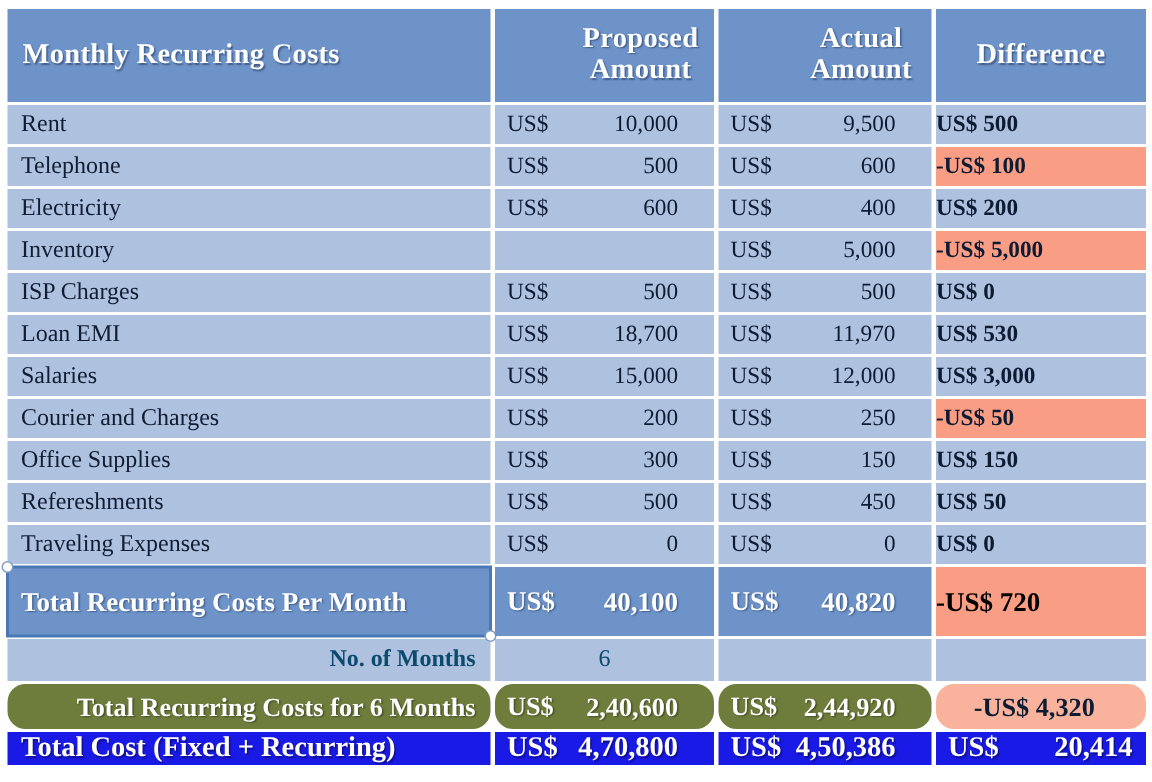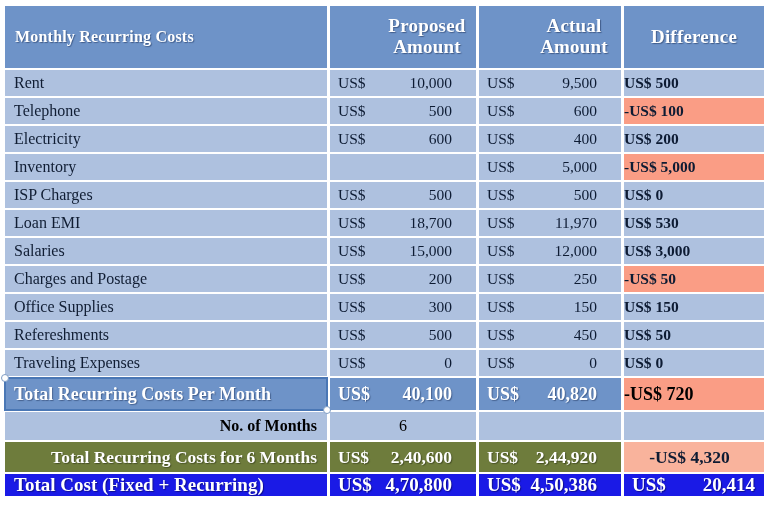--- a/index.html
+++ b/index.html
@@ -45,21 +45,21 @@
     text-align:center;
     height:62px;
     font-size:19px;
     line-height:1.08;
     text-shadow:1px 1px 1px rgba(30,50,90,.55);
     letter-spacing:.2px;
   }
   .hdr td.left{
     text-align:left;
     padding-left:10px;
-    font-size:16px;
+    font-size:19px;
   }
   .hdr .two-line{display:block;padding-left:48px;}
 
   
   .lbl{
     text-align:left;
     padding-left:9px;
     font-size:16px;
     color:#101d33;
   }
@@ -83,21 +83,21 @@
     color:#0d1b33;
   }
   .diff.neg{background:#fa9d85;}
 
   
   .trow td{
     background:#6e93c8;
     color:#ffffff;
     font-weight:bold;
     font-size:18px;
-    height:32px;
+    height:46px;
     text-shadow:1px 1px 1px rgba(30,50,90,.5);
   }
   .trow td.lbl{
     text-align:left;padding-left:9px;
     position:relative;
     outline:2px solid #4a77b5;
     outline-offset:-1px;
   }
   .trow td.diff{color:#000000;text-shadow:none;}
   .trow td.diff.neg{background:#fa9d85;}
@@ -110,33 +110,34 @@
   }
   .handle.tl{left:-4px;top:-4px;}
   .handle.br{right:-4px;bottom:-4px;}
 
   
   .mrow td{
     background:#aec1df;
     height:28px;
     font-weight:bold;
     font-size:16px;
-    color:#000000;
+    color:#0c4a6e;
   }
   .mrow td.lbl{text-align:right;padding-right:10px;}
   .mrow td.mid{text-align:center;font-weight:normal;font-size:16px;}
 
   
   .grow td{
     background:#6e7c3c;
     color:#ffffff;
     font-weight:bold;
     font-size:17.5px;
     height:30px;
     text-shadow:1px 1px 1px rgba(40,45,20,.55);
+    border-radius:12px;
   }
   .grow td.lbl{text-align:right;padding-right:10px;}
   .grow td.money .num{text-align:right;}
   .grow td.diff{
     background:#f9b39c;color:#0d1b33;text-shadow:none;
     text-align:center;
   }
 
   
   .brow td{
@@ -255,21 +256,21 @@
             <span class="cur">US$</span>
             <span class="num">15,000</span>
           </td>
           <td class="money">
             <span class="cur">US$</span>
             <span class="num">12,000</span>
           </td>
           <td class="diff">US$ 3,000</td>
         </tr>
         <tr>
-          <td class="lbl">Charges and Postage</td>
+          <td class="lbl">Courier and Charges</td>
           <td class="money">
             <span class="cur">US$</span>
             <span class="num">200</span>
           </td>
           <td class="money">
             <span class="cur">US$</span>
             <span class="num">250</span>
           </td>
           <td class="diff neg">-US$ 50</td>
         </tr>

